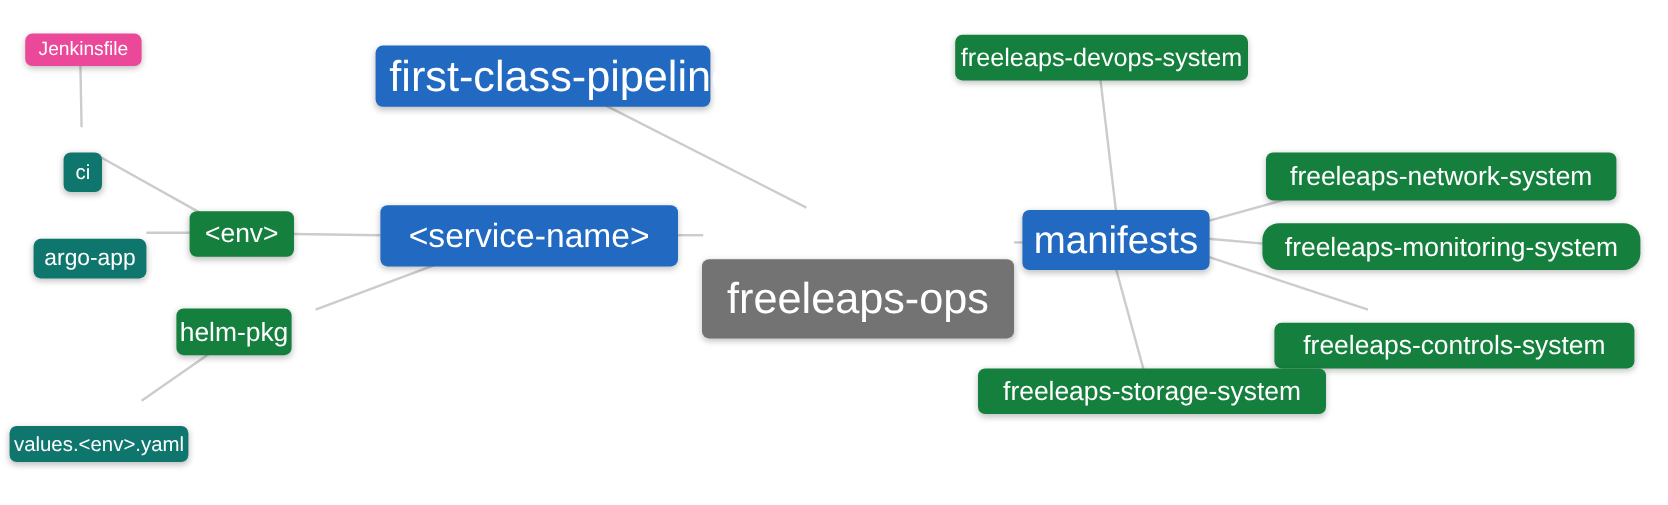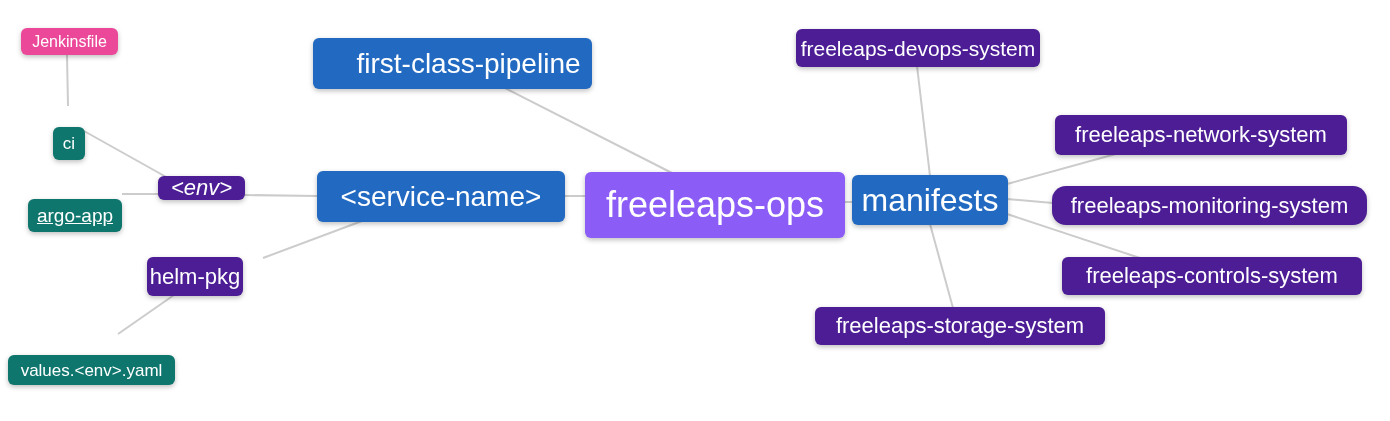--- a/index.html
+++ b/index.html
@@ -28,39 +28,39 @@
     justify-content: center;
     color: #ffffff;
     border-radius: 6px;
     box-shadow: 0 2px 5px rgba(0,0,0,0.25);
     white-space: nowrap;
     cursor: pointer;
     box-sizing: border-box;
     line-height: 1;
   }
   .c-blue  { background: #2169c1; }
-  .c-green { background: #4c1d95; }
+  .c-green { background: #15803d; }
   .c-red   { background: #0f766e; margin-top: 22px; }
   .c-amber { background: #ec4899; }
-  .c-dark  { background: #8b5cf6; }
+  .c-dark  { background: #737373; margin-top: 44px; }
 
-  .n-first-class-pipeline { left: 313px; top: 38px;  width: 279px; height: 51px; font-size: 28px; padding-left: 32px; }
+  .n-first-class-pipeline { left: 313px; top: 38px;  width: 279px; height: 51px; font-size: 36px; padding-left: 32px; }
   .n-service-name         { left: 317px; top: 171px; width: 248px; height: 51px; font-size: 28px; }
   .n-freeleaps-ops        { left: 585px; top: 172px; width: 260px; height: 66px; font-size: 36px; }
   .n-manifests            { left: 852px; top: 175px; width: 156px; height: 50px; font-size: 32px; }
   .n-jenkinsfile          { left: 21px;  top: 28px;  width: 97px;  height: 27px; font-size: 16px; }
   .n-ci                   { left: 53px;  top: 105px; width: 32px;  height: 33px; font-size: 17px; }
-  .n-argo-app             { left: 28px;  top: 177px; width: 94px;  height: 33px; font-size: 19px; text-decoration: underline; }
-  .n-env                  { left: 158px; top: 176px; width: 87px;  height: 24px; font-size: 22px; font-style: italic; }
+  .n-argo-app             { left: 28px;  top: 177px; width: 94px;  height: 33px; font-size: 19px; }
+  .n-env                  { left: 158px; top: 176px; width: 87px;  height: 38px; font-size: 22px; }
   .n-helm-pkg             { left: 147px; top: 257px; width: 96px; height: 39px; font-size: 22px; }
-  .n-values-env-yaml      { left: 8px;   top: 333px; width: 167px; height: 30px; font-size: 17px; }
+  .n-values-env-yaml      { left: 8px;   top: 333px; width: 149px; height: 30px; font-size: 17px; }
   .n-devops-system        { left: 796px; top: 29px;  width: 244px; height: 38px; font-size: 21px; }
-  .n-network-system       { left: 1055px;top: 115px; width: 292px; height: 40px; font-size: 22px; }
+  .n-network-system       { left: 1055px;top: 127px; width: 292px; height: 40px; font-size: 22px; }
   .n-monitoring-system    { left: 1052px;top: 186px; width: 315px; height: 39px; font-size: 22px; border-radius: 14px; }
-  .n-controls-system      { left: 1062px;top: 257px; width: 300px; height: 38px; font-size: 22px; }
+  .n-controls-system      { left: 1062px;top: 269px; width: 300px; height: 38px; font-size: 22px; }
   .n-storage-system       { left: 815px; top: 307px; width: 290px; height: 38px; font-size: 22px; }
 </style>
 </head>
 <body>
 
 <div class="canvas">
 
   <svg class="edges" viewBox="0 0 1390 421" xmlns="http://www.w3.org/2000/svg">
     <g stroke="#cccccc" stroke-width="2" fill="none">
       <line x1="67" y1="55" x2="68" y2="106"></line>

